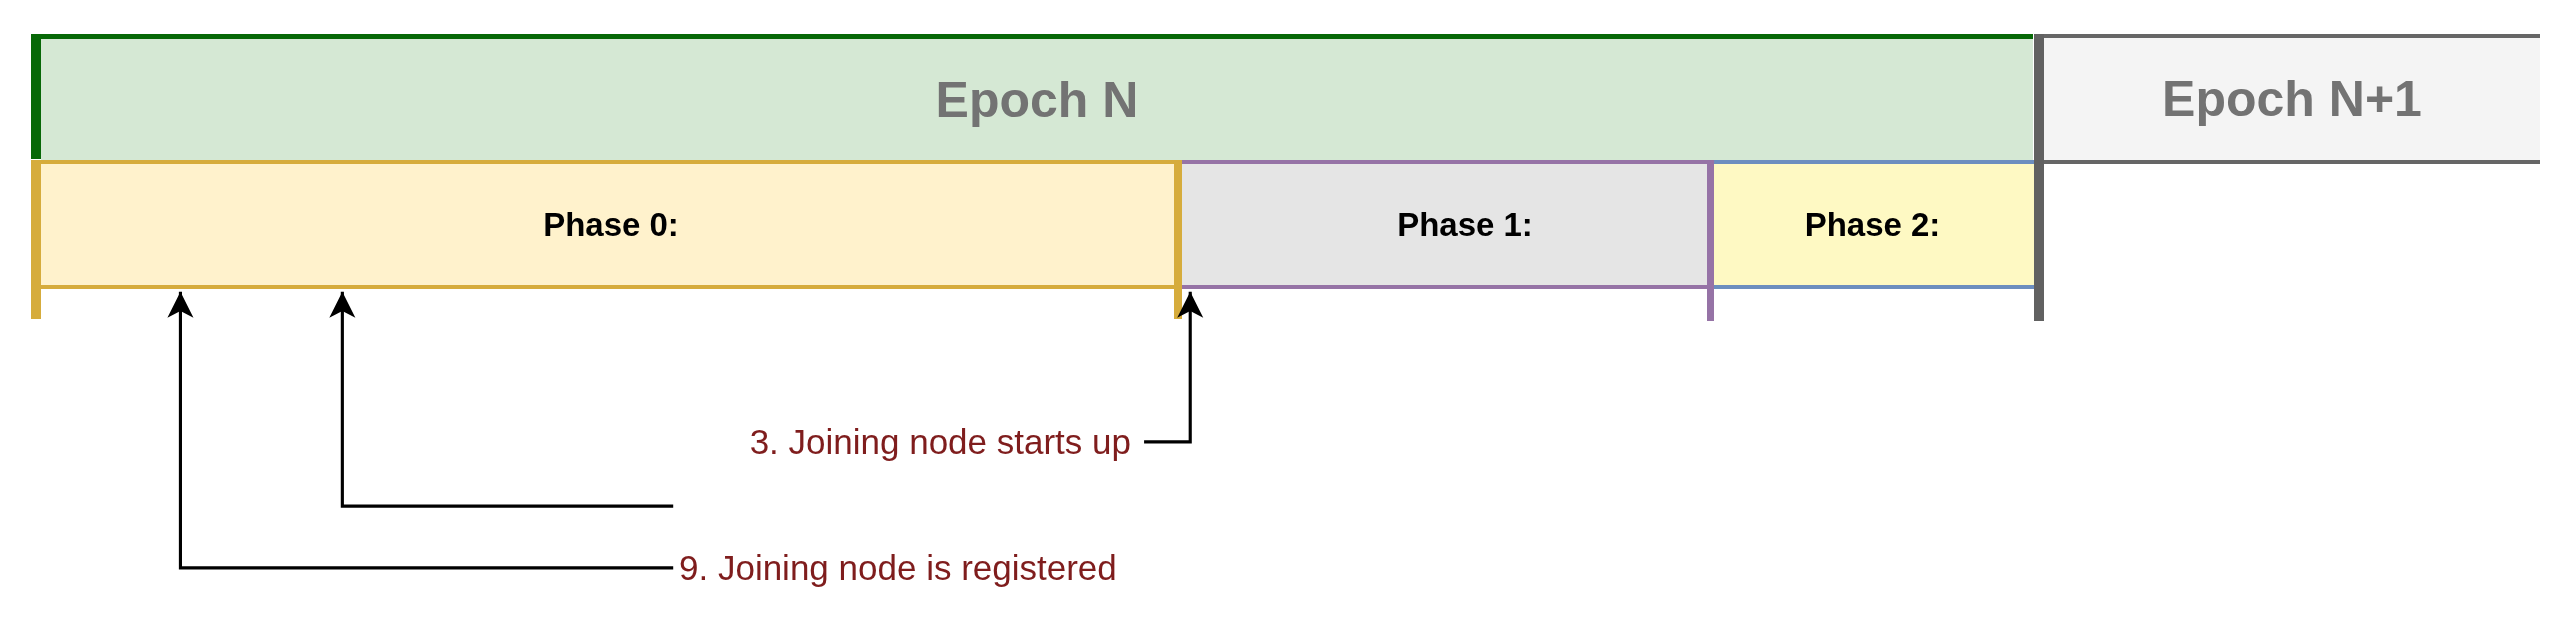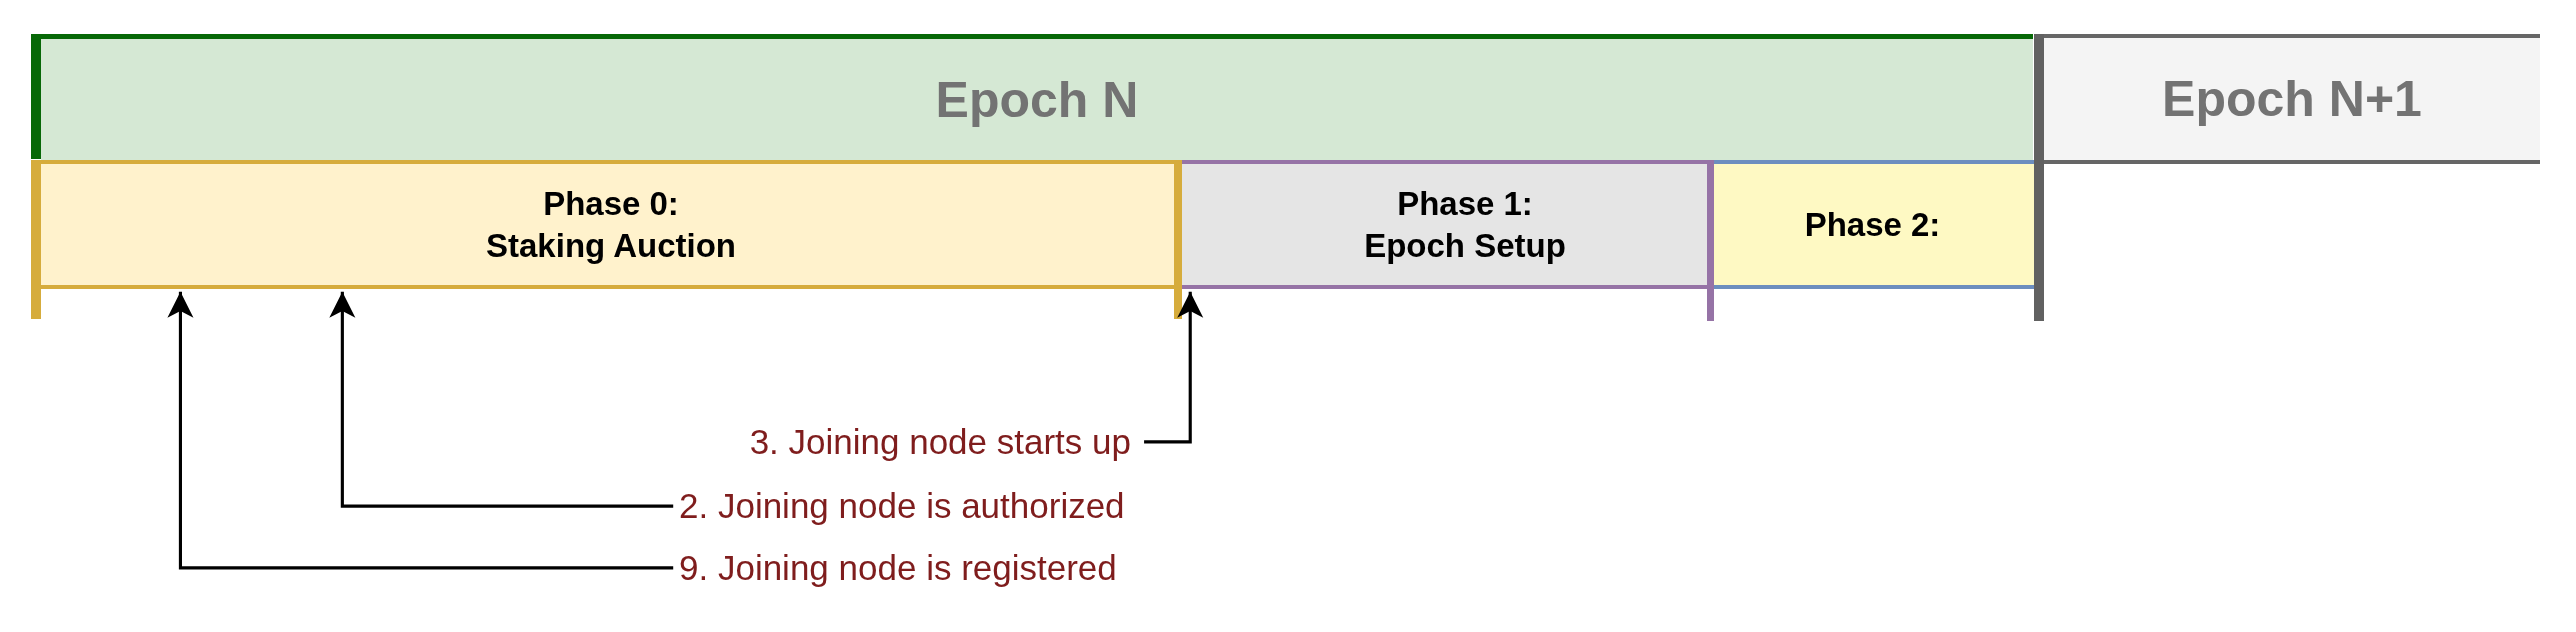--- a/index.html
+++ b/index.html
@@ -100,38 +100,35 @@
 
   <div class="box" id="epoch-n">
     <span class="epoch-label">Epoch N</span>
   </div>
   <div class="box" id="epoch-n1">
     <span class="epoch-label">Epoch N+1</span>
   </div>
 
   <div class="box phase" id="phase-0">
     <span>Phase 0:</span>
-    <span>Staking Auction</span>
   </div>
   <div class="box phase" id="phase-1">
     <span>Phase 1:</span>
-    <span>Epoch Setup</span>
   </div>
   <div class="box phase" id="phase-2">
     <span>Phase 2:</span>
   </div>
 
   <div class="marker" id="marker-epoch-start"></div>
   <div class="marker" id="marker-phase0-start"></div>
   <div class="marker" id="marker-phase0-end"></div>
   <div class="marker" id="marker-phase1-end"></div>
   <div class="marker" id="marker-epoch-boundary"></div>
 
   <div class="annotation" id="annotation-1">9. Joining node is registered</div>
-  <div class="annotation" id="annotation-2">2. Joining node is authorized</div>
   <div class="annotation" id="annotation-3">3. Joining node starts up</div>
 
   <svg id="arrow-overlay" width="2576" height="632" viewBox="0 0 3292 808">
     <defs>
       <marker id="arrowhead" viewBox="0 0 12 12" refX="11" refY="6" markerWidth="40" markerHeight="40" markerUnits="userSpaceOnUse" orient="auto">
         <path d="M1,1 L11,6 L1,11 L3.6,6 Z" fill="#000000"></path>
       </marker>
     </defs>
     <polyline points="860,726 230,726 230,373" marker-end="url(#arrowhead)"></polyline>
     <polyline points="860,647 437,647 437,373" marker-end="url(#arrowhead)"></polyline>

